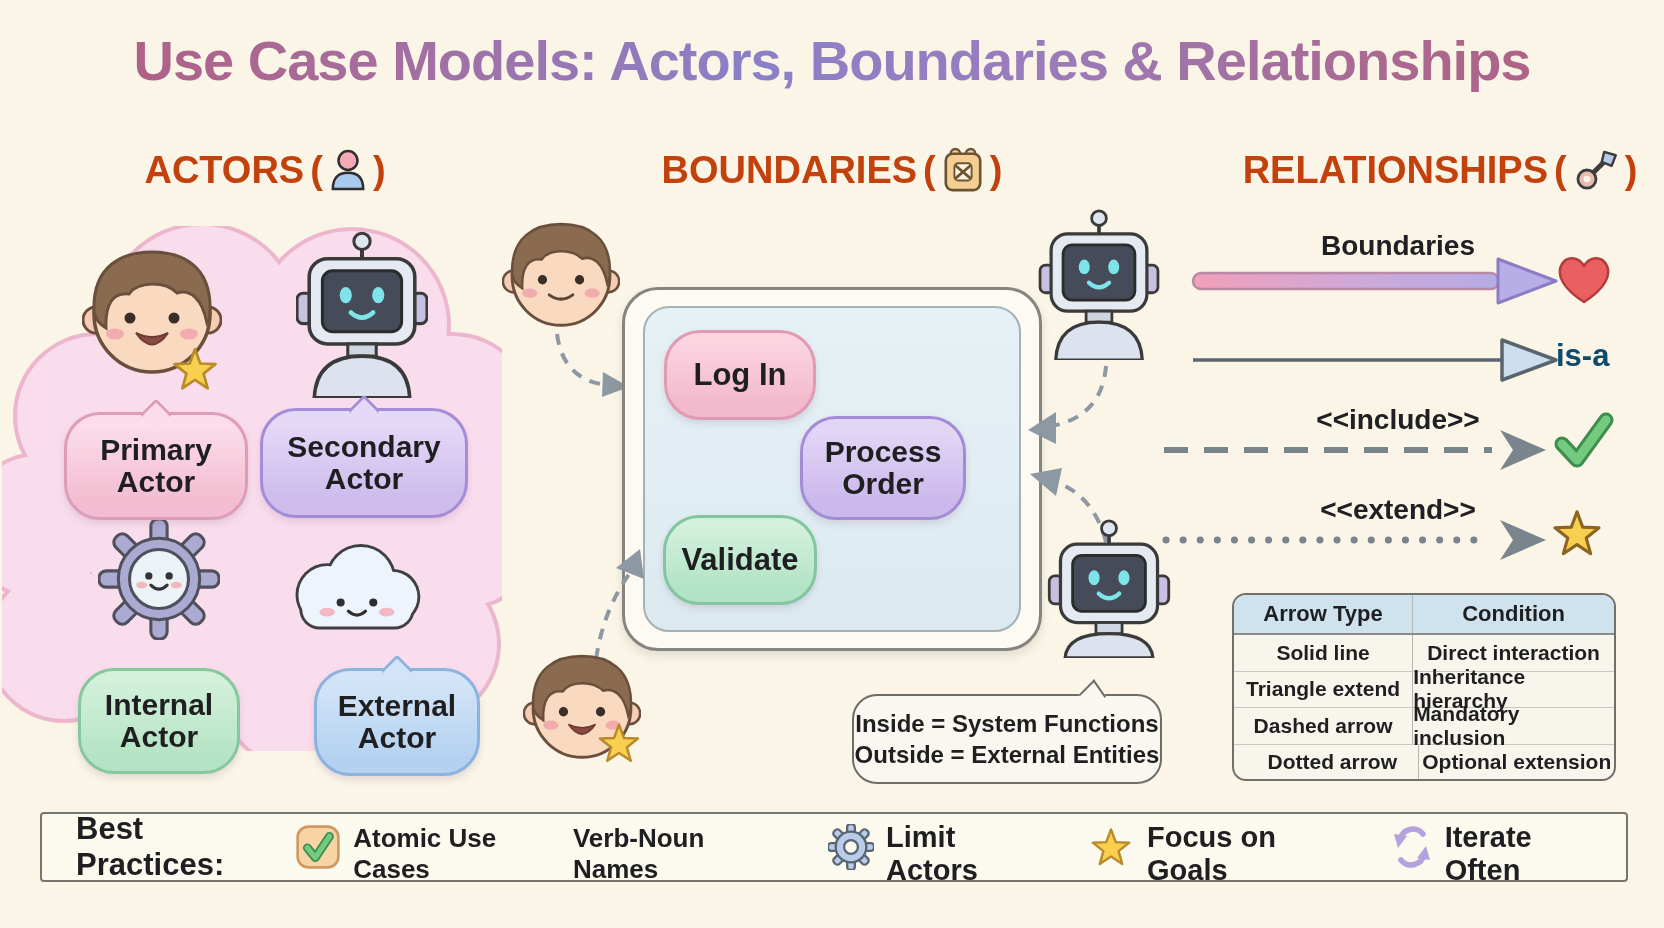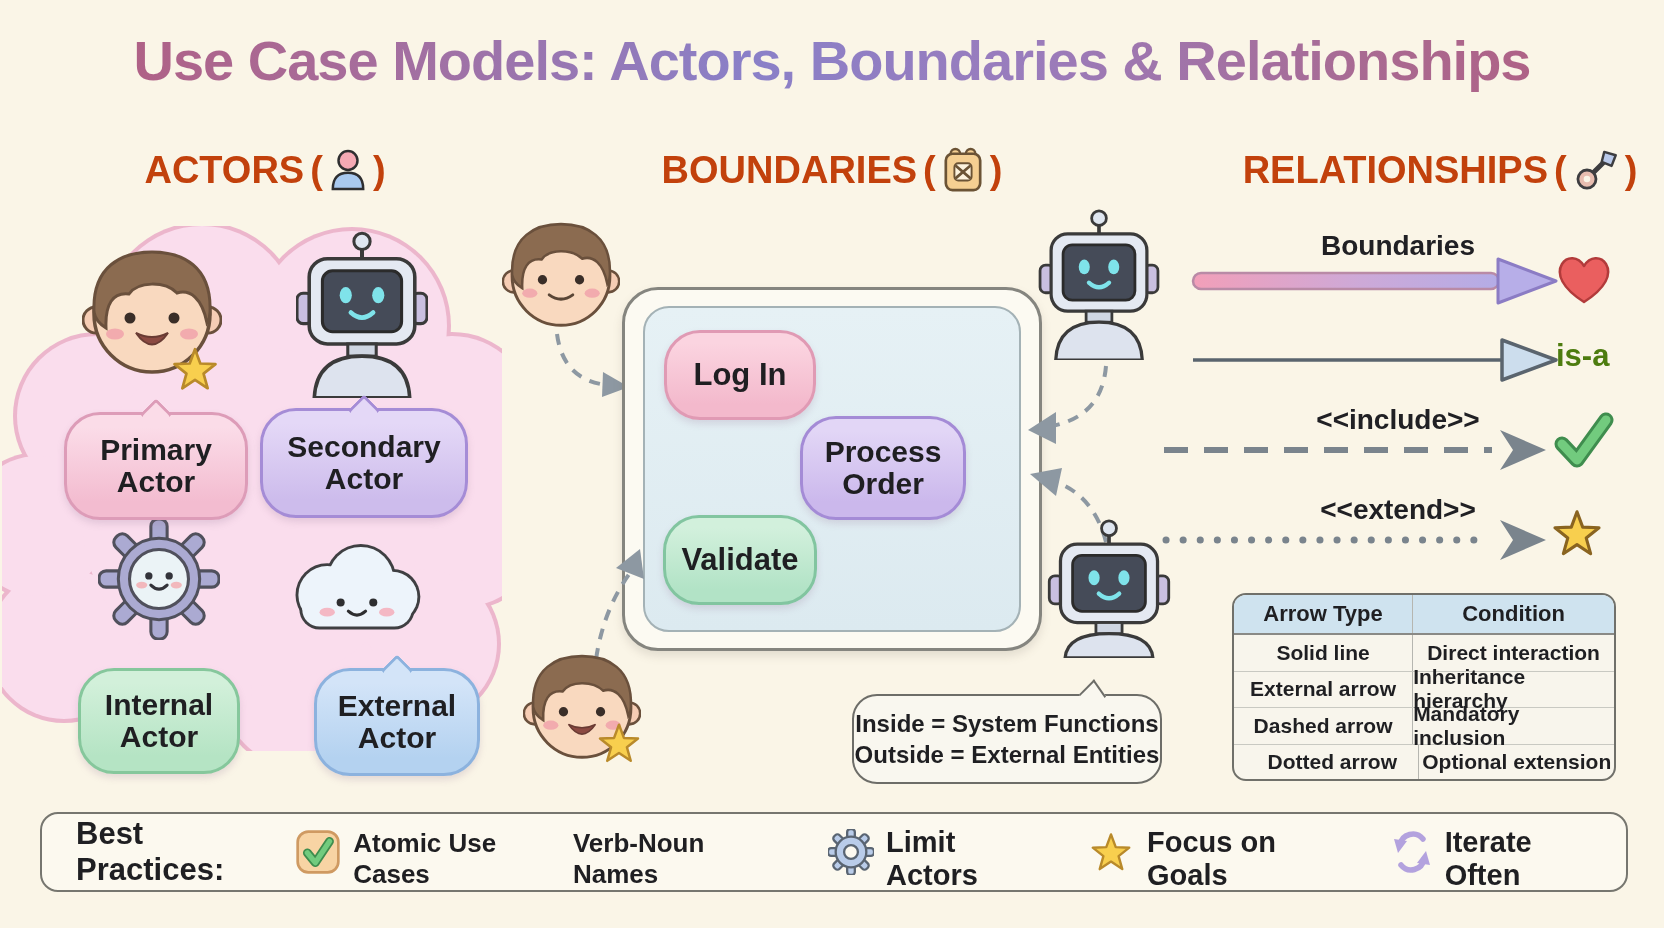--- a/index.html
+++ b/index.html
@@ -41,34 +41,34 @@
 
   
   .note{position:absolute;left:852px;top:694px;width:306px;height:86px;background:#f9f7ef;
     border:2.5px solid #6d6d68;border-radius:25px;display:flex;flex-direction:column;
     align-items:center;justify-content:center;font-weight:bold;font-size:24px;line-height:1.3;}
   .note::before{content:"";position:absolute;top:-11px;left:228px;width:19px;height:19px;background:#f9f7ef;
     border-left:2.5px solid #6d6d68;border-top:2.5px solid #6d6d68;transform:rotate(55deg) skewX(10deg);}
 
   
   .rel-label{position:absolute;width:340px;text-align:center;font-weight:800;font-size:28px;color:#202024;}
-  .isa-label{position:absolute;left:1556px;top:338px;font-weight:800;font-size:31px;color:#4d7c0f;}
+  .isa-label{position:absolute;left:1556px;top:338px;font-weight:800;font-size:31px;color:#0c4a6e;}
 
   .rtable{position:absolute;left:1232px;top:593px;width:380px;height:184px;background:#f8f5ec;
     border:2.5px solid #70706a;border-radius:14px;overflow:hidden;font-weight:bold;}
   .rtable .hrow{display:flex;background:#cfe3ef;border-bottom:2px solid #8a8a86;height:38px;}
   .rtable .row{display:flex;height:35.5px;border-bottom:1.5px solid #c9c9c2;}
   .rtable .row:last-child{border-bottom:none;padding-left:12px;}
   .rtable .c1{width:47%;display:flex;align-items:center;justify-content:center;font-size:21px;border-right:1.5px solid #b6b6b0;}
   .rtable .c2{width:53%;display:flex;align-items:center;justify-content:center;font-size:21px;}
   .rtable .hrow .c1,.rtable .hrow .c2{font-size:22px;}
 
   
-  .bp-bar{position:absolute;left:40px;top:812px;width:1588px;height:80px;background:#fcf9ef;
-    border:2.5px solid #76766f;border-radius:18px;display:flex;align-items:center;padding:0 34px;box-sizing:border-box;}
+  .bp-bar{position:absolute;left:40px;top:812px;width:1588px;height:70px;background:#fcf9ef;
+    border:2.5px solid #76766f;border-radius:4px;display:flex;align-items:center;padding:0 34px;box-sizing:border-box;}
   .bp-bar .bp-title{font-size:31px;font-weight:800;margin-right:26px;}
   .bp-bar .bp-text{font-size:26px;font-weight:bold;margin-top:13px;}
   .bp-bar svg{flex:0 0 auto;}
 
   .abs{position:absolute;}
 </style>
 </head>
 <body>
 
 <div id="canvas">
@@ -361,21 +361,21 @@
   <div class="rtable">
     <div class="hrow">
       <div class="c1">Arrow Type</div>
       <div class="c2">Condition</div>
     </div>
     <div class="row">
       <div class="c1">Solid line</div>
       <div class="c2">Direct interaction</div>
     </div>
     <div class="row">
-      <div class="c1">External arrow</div>
+      <div class="c1">Triangle extend</div>
       <div class="c2">Inheritance hierarchy</div>
     </div>
     <div class="row">
       <div class="c1">Dashed arrow</div>
       <div class="c2">Mandatory inclusion</div>
     </div>
     <div class="row">
       <div class="c1">Dotted arrow</div>
       <div class="c2">Optional extension</div>
     </div>

